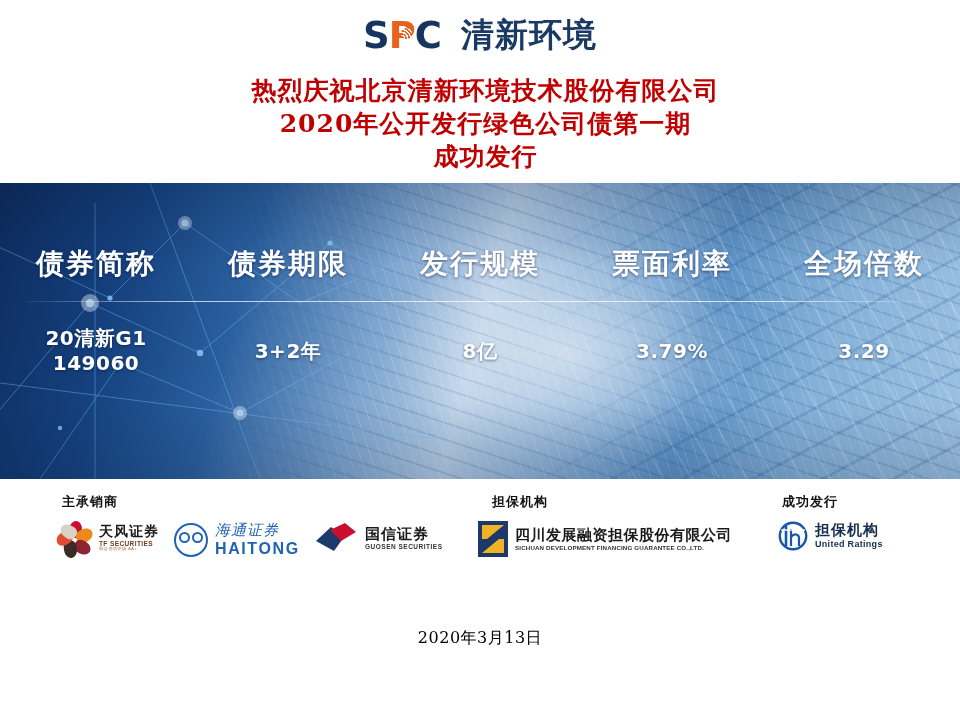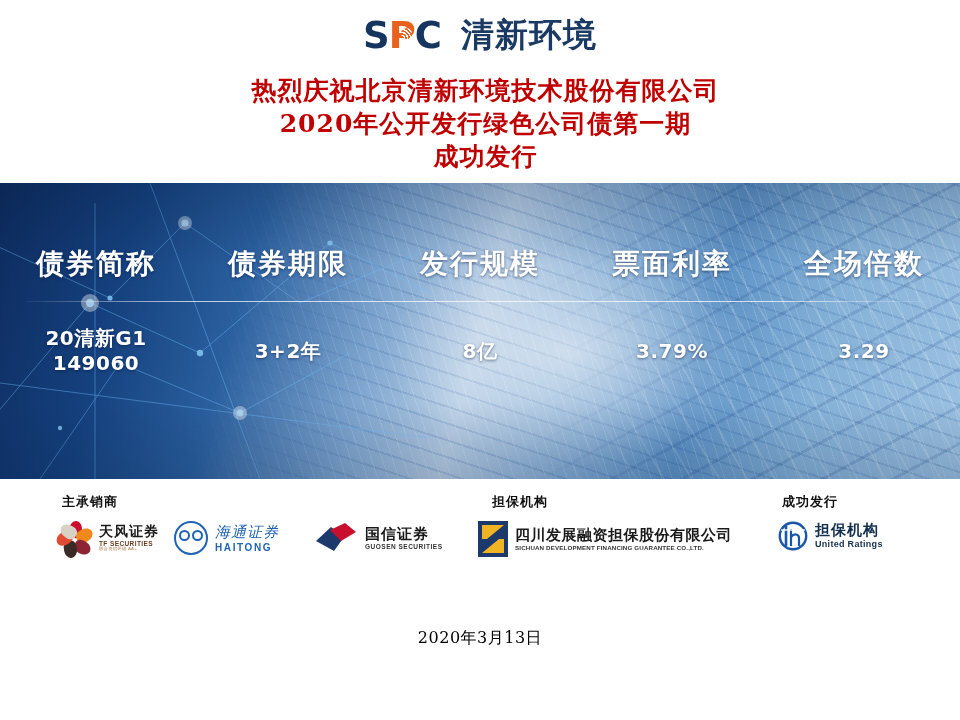--- a/index.html
+++ b/index.html
@@ -248,21 +248,21 @@
   }
   .ht-mark::before, .ht-mark::after {
     content: "";
     position: absolute;
     border: 2.2px solid #1f63b4;
     border-radius: 50%;
   }
   .ht-mark::before { left: 3px; top: 7px; width: 7px; height: 7px; }
   .ht-mark::after  { right: 3px; top: 7px; width: 7px; height: 7px; }
   .ht-txt-cn { font-size: 15px; color: #1f63b4; font-style: italic; letter-spacing: 1px; font-family: "DejaVu Serif", serif; }
-  .ht-txt-en { font-size: 10px; color: #1f63b4; letter-spacing: 1.6px; }
+  .ht-txt-en { font-size: 16px; color: #1f63b4; letter-spacing: 1.6px; }
 
   
   .gs-txt-cn { font-size: 15px; color: #1a1a1a; letter-spacing: 1px; }
   .gs-txt-en { font-size: 6.5px; color: #333333; letter-spacing: .5px; }
   .sc-txt-cn { font-size: 15px; color: #1a1a1a; letter-spacing: .5px; }
   .sc-txt-en { font-size: 6.2px; color: #333333; letter-spacing: .15px; }
   .ur-txt-cn { font-size: 15px; color: #14304f; letter-spacing: 1px; }
   .ur-txt-en { font-size: 9px; color: #14304f; letter-spacing: .3px; }
 
   

